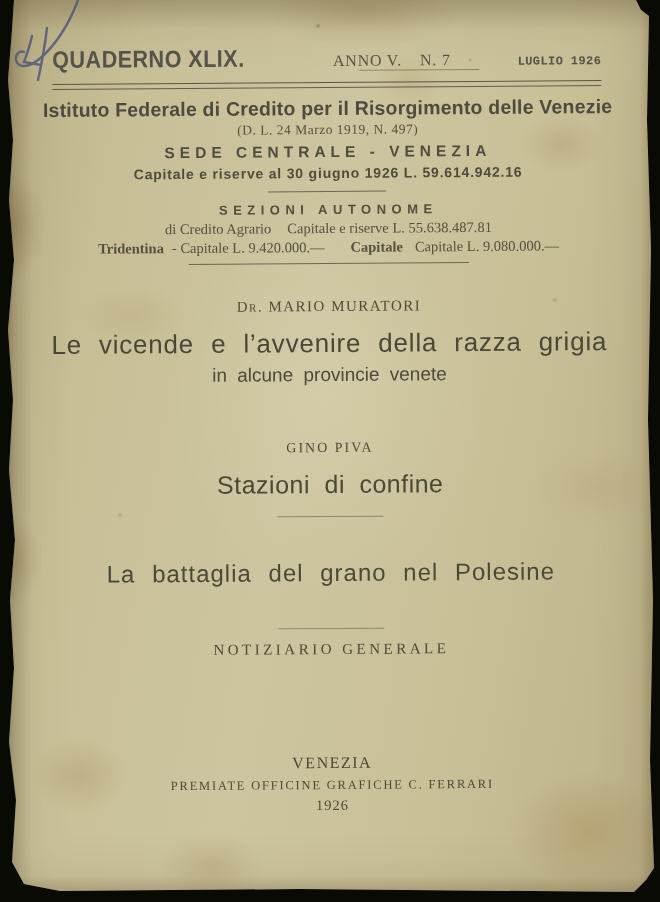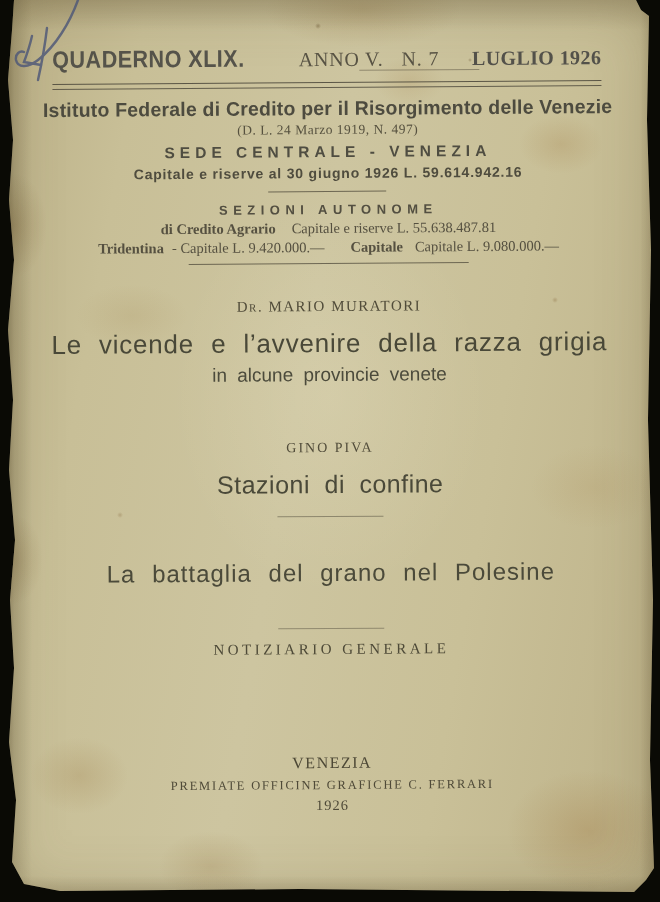--- a/index.html
+++ b/index.html
@@ -42,40 +42,40 @@
     position:absolute;left:10px;right:10px;top:0;bottom:0;
     transform:rotate(-0.4deg);
     color:#4e4b3d;
   }
   .abs{position:absolute;left:0;right:0;text-align:center;white-space:nowrap;}
   .sans{font-family:"Liberation Sans", sans-serif;}
   .serif{font-family:"Liberation Serif", serif;}
 
   .masthead{position:absolute;top:44px;left:45px;right:46px;display:flex;justify-content:space-between;align-items:baseline;}
   .series{font-family:"Liberation Sans",sans-serif;font-weight:700;font-size:24px;letter-spacing:.5px;color:#55534a;display:inline-block;transform:scaleX(.9);transform-origin:left;}
-  .issue{font-size:20px;color:#585344;letter-spacing:.8px;text-align:center;}
+  .issue{font-size:16px;color:#585344;letter-spacing:.8px;text-align:center;}
   .issue .num{margin-left:18px;}
-  .mdate{font-family:Liberation Serif, serif;font-weight:700;font-size:20px;color:#53514a;letter-spacing:.4px;}
+  .mdate{font-family:Liberation Mono, monospace;font-weight:700;font-size:12px;color:#53514a;letter-spacing:.4px;}
   .anno-underline{position:absolute;top:70px;left:352px;width:120px;border-top:1px solid rgba(95,88,70,.55);}
   .dblrule{position:absolute;top:82px;left:45px;right:46px;height:3.5px;border-top:1.7px solid rgba(72,68,56,.85);border-bottom:1.7px solid rgba(72,68,56,.8);}
 
   .inst-name{top:97px;font-weight:700;font-size:19.5px;color:#4d4b3f;letter-spacing:.2px;}
   .inst-decree{top:122px;font-size:13.5px;color:#56513f;letter-spacing:.5px;}
   .inst-hq{top:143px;font-weight:700;font-size:15.5px;letter-spacing:5px;color:#4f4d41;}
   .inst-cap{top:165px;font-weight:700;font-size:14px;letter-spacing:.8px;color:#4f4c3e;}
 
   .rule{border-top:1.4px solid rgba(78,72,58,.75);}
   .rule-1{position:absolute;top:191px;left:calc(50% - 60px);width:118px;}
   .rule-2{position:absolute;top:263px;left:calc(50% - 140px);width:280px;}
   .rule-3{position:absolute;top:516px;left:calc(50% - 53px);width:106px;border-top-color:rgba(88,82,66,.55);}
   .rule-4{position:absolute;top:628px;left:calc(50% - 53px);width:106px;border-top-color:rgba(88,82,66,.5);}
 
   .sez-head{top:202px;font-family:"Liberation Sans",sans-serif;font-weight:700;font-size:13px;letter-spacing:5.5px;color:#534f41;}
   .sez-line1{top:220px;font-size:14.5px;color:#555040;}
-  .sez-line1 .lbl{font-weight:700;margin-right:16px;}
+  .sez-line1 .lbl{font-weight:400;margin-right:16px;}
   .sez-line2{top:239px;font-size:14.5px;color:#555040;}
   .sez-line2 .lbl{font-weight:700;}
   .sez-line2 .v1{margin:0 26px 0 8px;}
   .sez-line2 .v2{margin-left:12px;}
 
   .author1{top:298px;font-size:15px;letter-spacing:1.5px;color:#514c3a;font-variant:small-caps;}
   .title1{top:328px;font-family:"Liberation Sans",sans-serif;font-size:26px;word-spacing:9px;letter-spacing:.8px;color:#494838;}
   .subtitle1{top:364px;font-family:"Liberation Sans",sans-serif;font-size:19px;word-spacing:5px;color:#4c4b3c;}
 
   .author2{top:440px;font-size:14px;letter-spacing:2px;color:#524d3b;}

